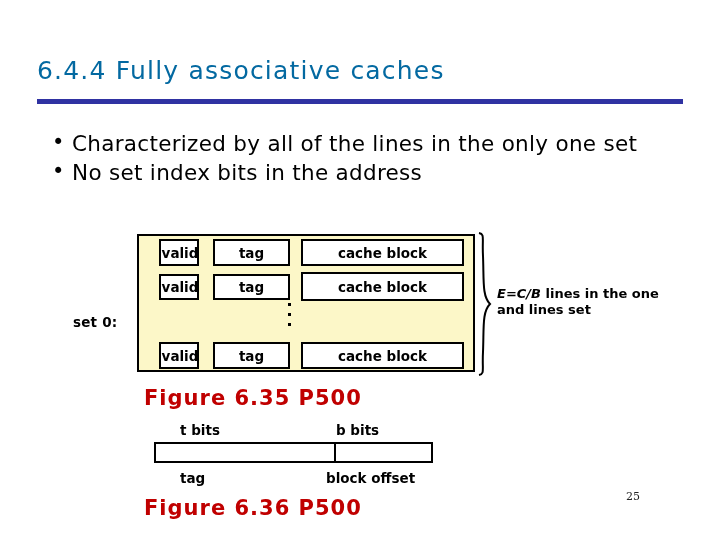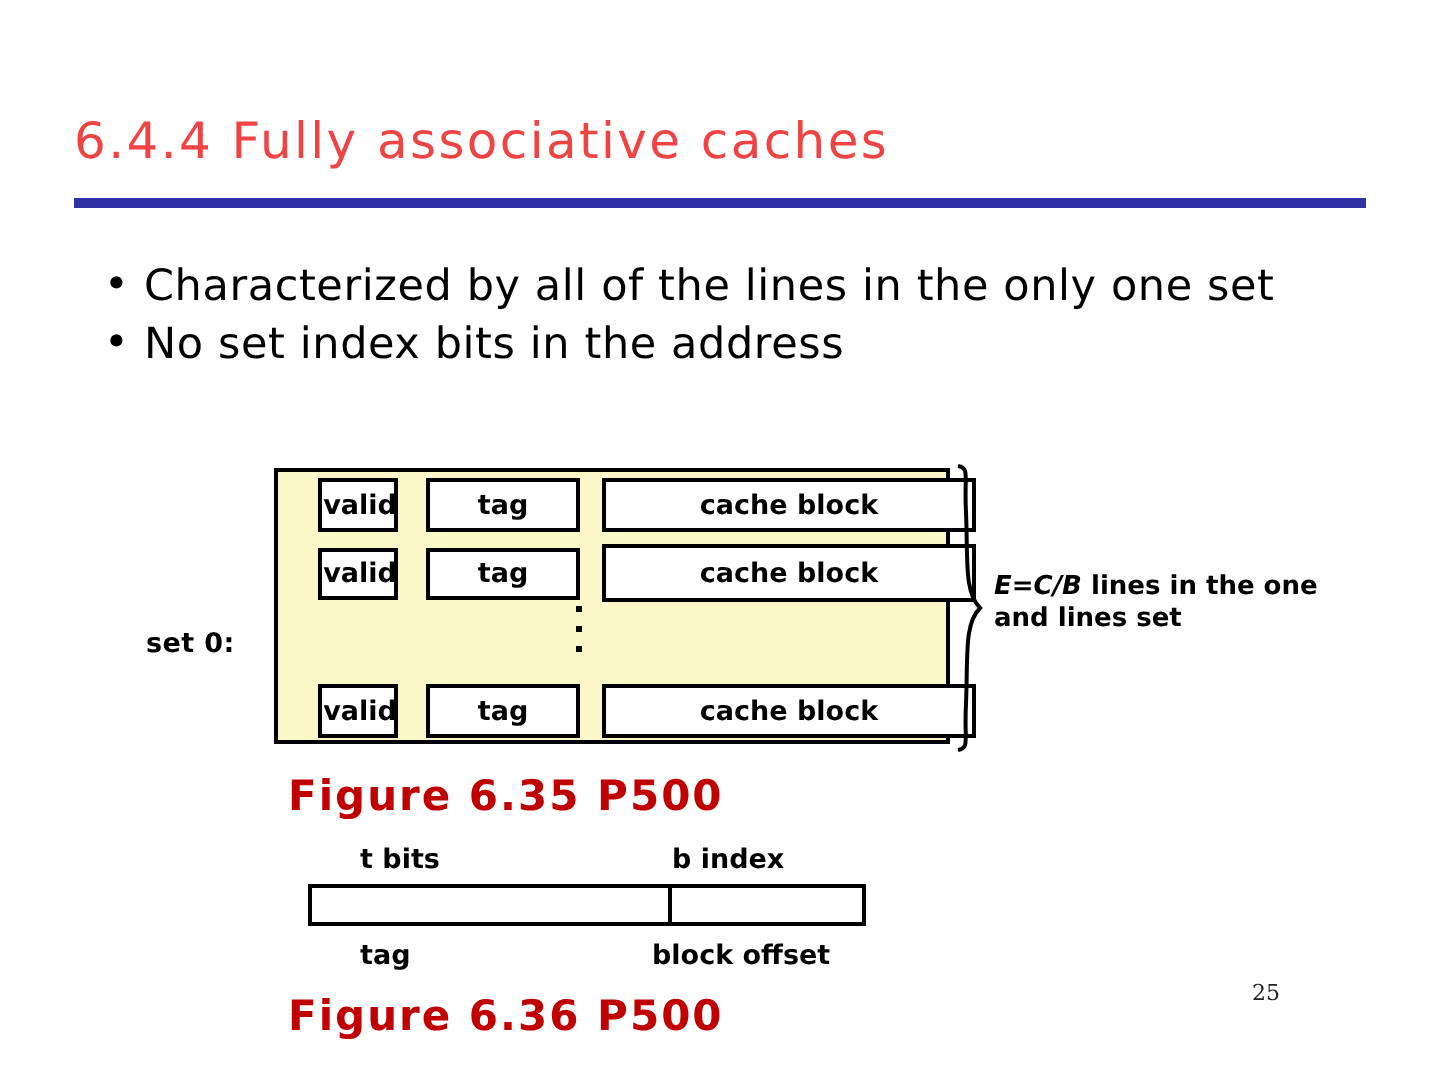--- a/index.html
+++ b/index.html
@@ -25,21 +25,21 @@
   
   #slide-title {
     position: absolute;
     left: 37px;
     top: 56px;
     width: 650px;
     font-family: "DejaVu Sans", sans-serif;
     font-size: 25px;
     font-weight: 400;
     letter-spacing: 1.2px;
-    color: #ef4444;
+    color: #0369a1;
     white-space: nowrap;
   }
   #title-rule {
     position: absolute;
     left: 37px;
     top: 99px;
     width: 646px;
     height: 5px;
     background: #2f32a2;
   }
@@ -113,21 +113,21 @@
   .cell.valid {
     width: 40px;
   }
   .cell.valid span {
     display: block;
     width: 48px;
     text-align: center;
     margin-left: 2px;
   }
   .cell.tag { width: 77px; }
-  .cell.block { width: 187px; }
+  .cell.block { width: 163px; }
 
   
   .row1 .cell { top: 239px; height: 27px; }
   .row2 .cell { top: 272px; height: 29px; }
   .row3 .cell { top: 342px; height: 27px; }
   .row2 .cell.valid { top: 274px; height: 26px; }
   .row2 .cell.tag   { top: 274px; height: 26px; }
 
   .cell.valid { left: 159px; }
   .cell.tag   { left: 213px; }
@@ -294,21 +294,21 @@
 
     <div id="brace-annotation">
       <span class="em">E=C/B</span><span> lines in the one and lines set</span>
     </div>
 
     <div class="fig-caption" id="fig-caption-1">Figure 6.35  P500</div>
   </div>
 
   <div id="addr-diagram">
     <div class="addr-label" id="label-tbits">t bits</div>
-    <div class="addr-label" id="label-bbits">b index</div>
+    <div class="addr-label" id="label-bbits">b bits</div>
 
     <div id="addr-box">
       <div class="seg" id="seg-tag"></div>
       <div class="seg" id="seg-offset"></div>
     </div>
 
     <div class="addr-label" id="label-tag">tag</div>
     <div class="addr-label" id="label-offset">block offset</div>
 
     <div class="fig-caption" id="fig-caption-2">Figure 6.36  P500</div>

